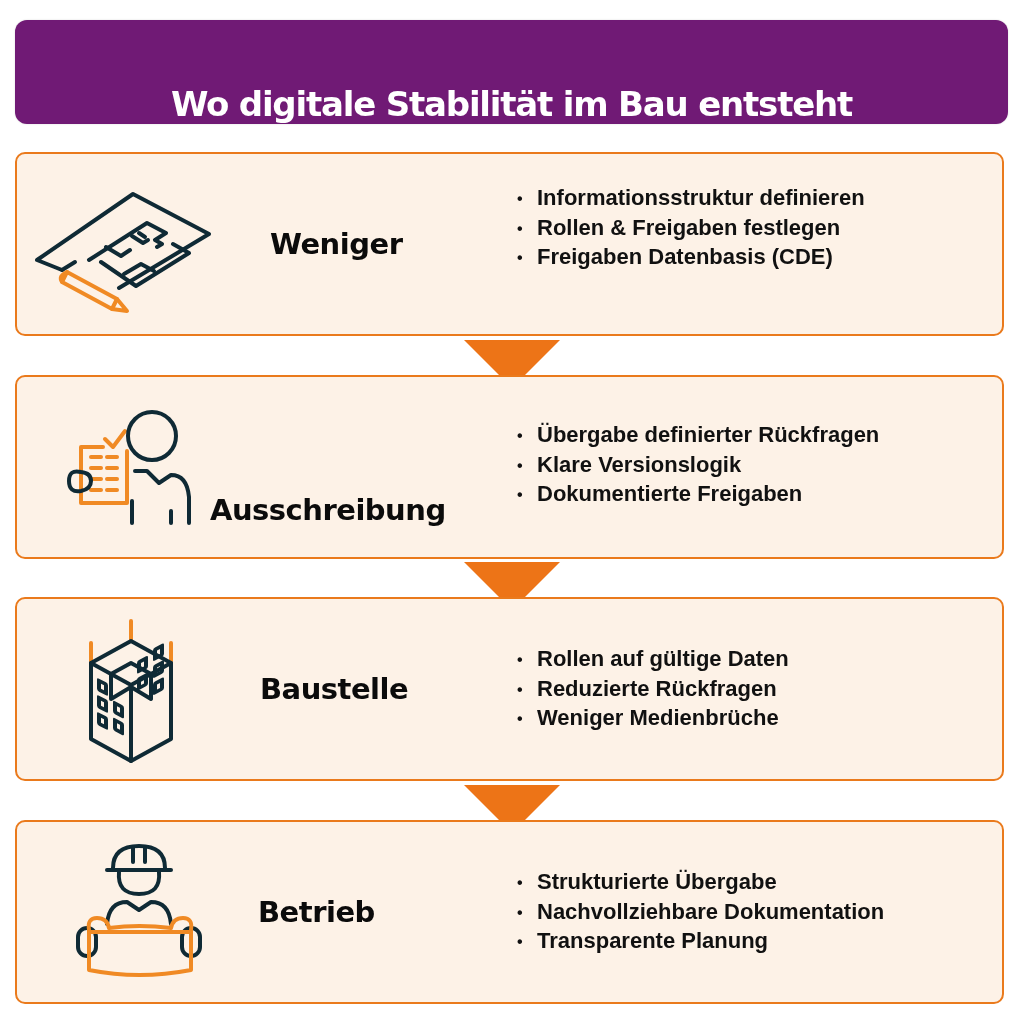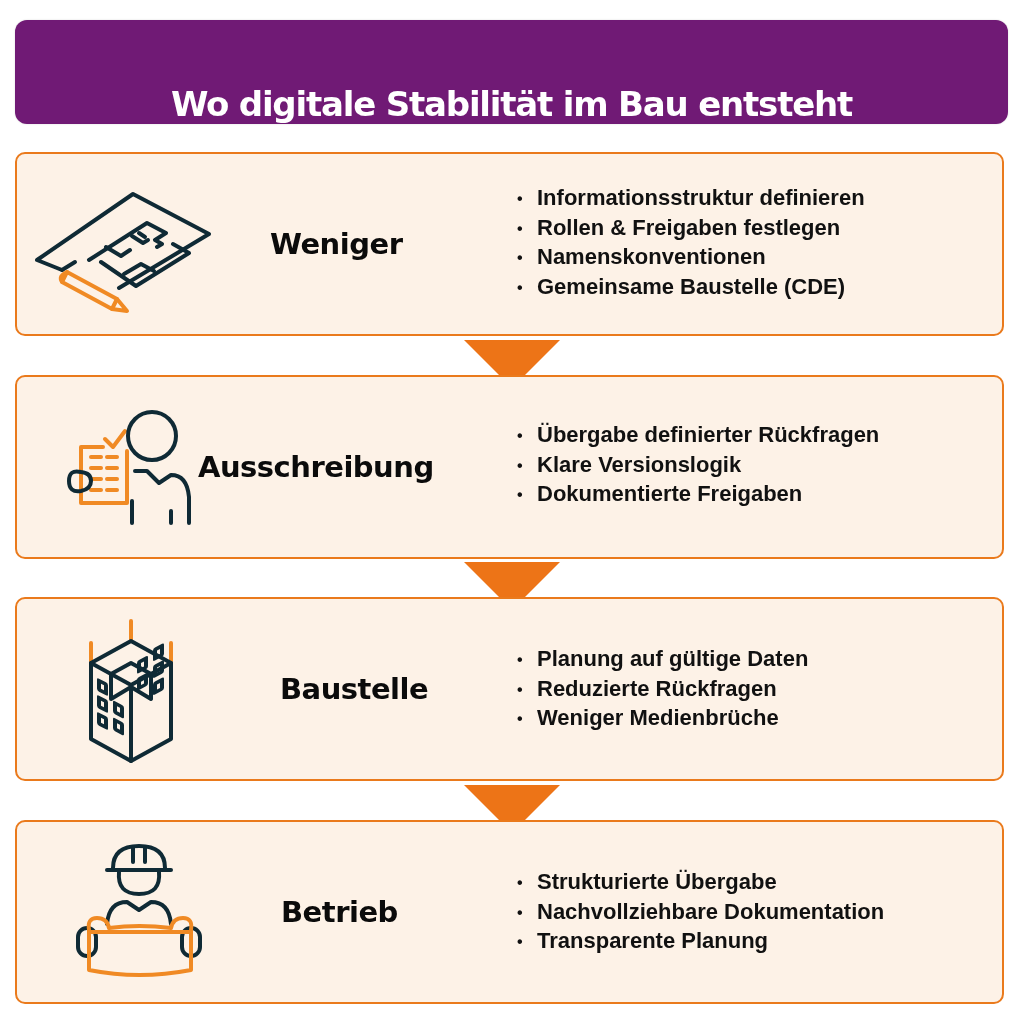--- a/index.html
+++ b/index.html
@@ -67,22 +67,21 @@
         <path d="M38,118 L88,145 L98,157 L83,155 L33,128 Z"></path>
         <path d="M38,118 Q29,122 33,128"></path>
         <path d="M83,155 L88,145"></path>
       </g>
     </svg>
   </div>
   <div class="stage-title" style="left:253px;">Weniger</div>
   <ul style="top:30px;">
     <li><span class="bullet">•</span><span>Informationsstruktur definieren</span></li>
     <li><span class="bullet">•</span><span>Rollen &amp; Freigaben festlegen</span></li>
-    <li><span class="bullet">•</span><span>Namenskonventionen</span></li>
-    <li><span class="bullet">•</span><span>Gemeinsame Baustelle (CDE)</span></li>
+    <li><span class="bullet">•</span><span>Freigaben Datenbasis (CDE)</span></li>
   </ul>
 </div>
 
 <div class="arrow" style="left:464px;top:340px;"></div>
 
 <div class="card" style="top:375px;">
   <div class="icon">
     <svg width="200" height="184" viewBox="0 0 200 184" style="left:10px;top:0;">
       <g fill="none" stroke="#f08a24" stroke-width="4" stroke-linejoin="round" stroke-linecap="round">
         <polyline points="56,70 34,70 34,126 80,126 80,74"></polyline>
@@ -98,21 +97,21 @@
       </g>
       <g fill="none" stroke="#0f2a35" stroke-width="4" stroke-linejoin="round" stroke-linecap="round">
         <circle cx="105" cy="59" r="24"></circle>
         <path d="M34,95 Q22,92 22,104 Q22,116 34,114 Q44,112 44,104 Q44,96 34,95 Z"></path>
         <path d="M88,94 L100,94 L112,106 L124,98 Q140,98 142,120 L142,146"></path>
         <line x1="85" y1="124" x2="85" y2="146"></line>
         <line x1="124" y1="134" x2="124" y2="146"></line>
       </g>
     </svg>
   </div>
-  <div class="stage-title" style="left:181px;">Ausschreibung</div>
+  <div class="stage-title" style="left:193px;margin-top:43px;">Ausschreibung</div>
   <ul style="top:44px;">
     <li><span class="bullet">•</span><span>Übergabe definierter Rückfragen</span></li>
     <li><span class="bullet">•</span><span>Klare Versionslogik</span></li>
     <li><span class="bullet">•</span><span>Dokumentierte Freigaben</span></li>
   </ul>
 </div>
 
 <div class="arrow" style="left:464px;top:562px;"></div>
 
 <div class="card" style="top:597px;">
@@ -137,23 +136,23 @@
           <rect x="68" y="121" width="7" height="9" transform="skewY(28) translate(0,-36)"></rect>
           <rect x="92" y="148" width="7" height="9" transform="skewY(-28) translate(0,-36)"></rect>
           <rect x="92" y="165" width="7" height="9" transform="skewY(-28) translate(0,-36)"></rect>
           <rect x="108" y="136" width="7" height="9" transform="skewY(-28) translate(0,-28)"></rect>
           <rect x="108" y="153" width="7" height="9" transform="skewY(-28) translate(0,-28)"></rect>
           <rect x="108" y="170" width="7" height="9" transform="skewY(-28) translate(0,-28)"></rect>
         </g>
       </g>
     </svg>
   </div>
-  <div class="stage-title" style="left:243px;margin-left:20px;">Baustelle</div>
+  <div class="stage-title" style="left:243px;">Baustelle</div>
   <ul style="top:46px;">
-    <li><span class="bullet">•</span><span>Planung auf gültige Daten</span></li>
+    <li><span class="bullet">•</span><span>Rollen auf gültige Daten</span></li>
     <li><span class="bullet">•</span><span>Reduzierte Rückfragen</span></li>
     <li><span class="bullet">•</span><span>Weniger Medienbrüche</span></li>
   </ul>
 </div>
 
 <div class="arrow" style="left:464px;top:785px;"></div>
 
 <div class="card" style="top:820px;">
   <div class="icon">
     <svg width="200" height="184" viewBox="0 0 200 184" style="left:10px;top:0;">
@@ -166,19 +165,19 @@
         <path d="M60,102 Q62,80 80,80 L92,88 L104,80 Q122,80 124,102"></path>
         <rect x="31" y="106" width="18" height="28" rx="9"></rect>
         <rect x="135" y="106" width="18" height="28" rx="9"></rect>
       </g>
       <g fill="none" stroke="#f08a24" stroke-width="4" stroke-linejoin="round" stroke-linecap="round">
         <path d="M42,108 Q40,96 50,96 Q60,96 62,106 Q92,102 124,106 Q126,96 136,96 Q146,96 144,108 L144,148 Q92,158 42,148 Z"></path>
         <line x1="42" y1="110" x2="144" y2="110"></line>
       </g>
     </svg>
   </div>
-  <div class="stage-title" style="left:264px;">Betrieb</div>
+  <div class="stage-title" style="left:241px;">Betrieb</div>
   <ul style="top:46px;">
     <li><span class="bullet">•</span><span>Strukturierte Übergabe</span></li>
     <li><span class="bullet">•</span><span>Nachvollziehbare Dokumentation</span></li>
     <li><span class="bullet">•</span><span>Transparente Planung</span></li>
   </ul>
 </div>
 
 </body></html>

